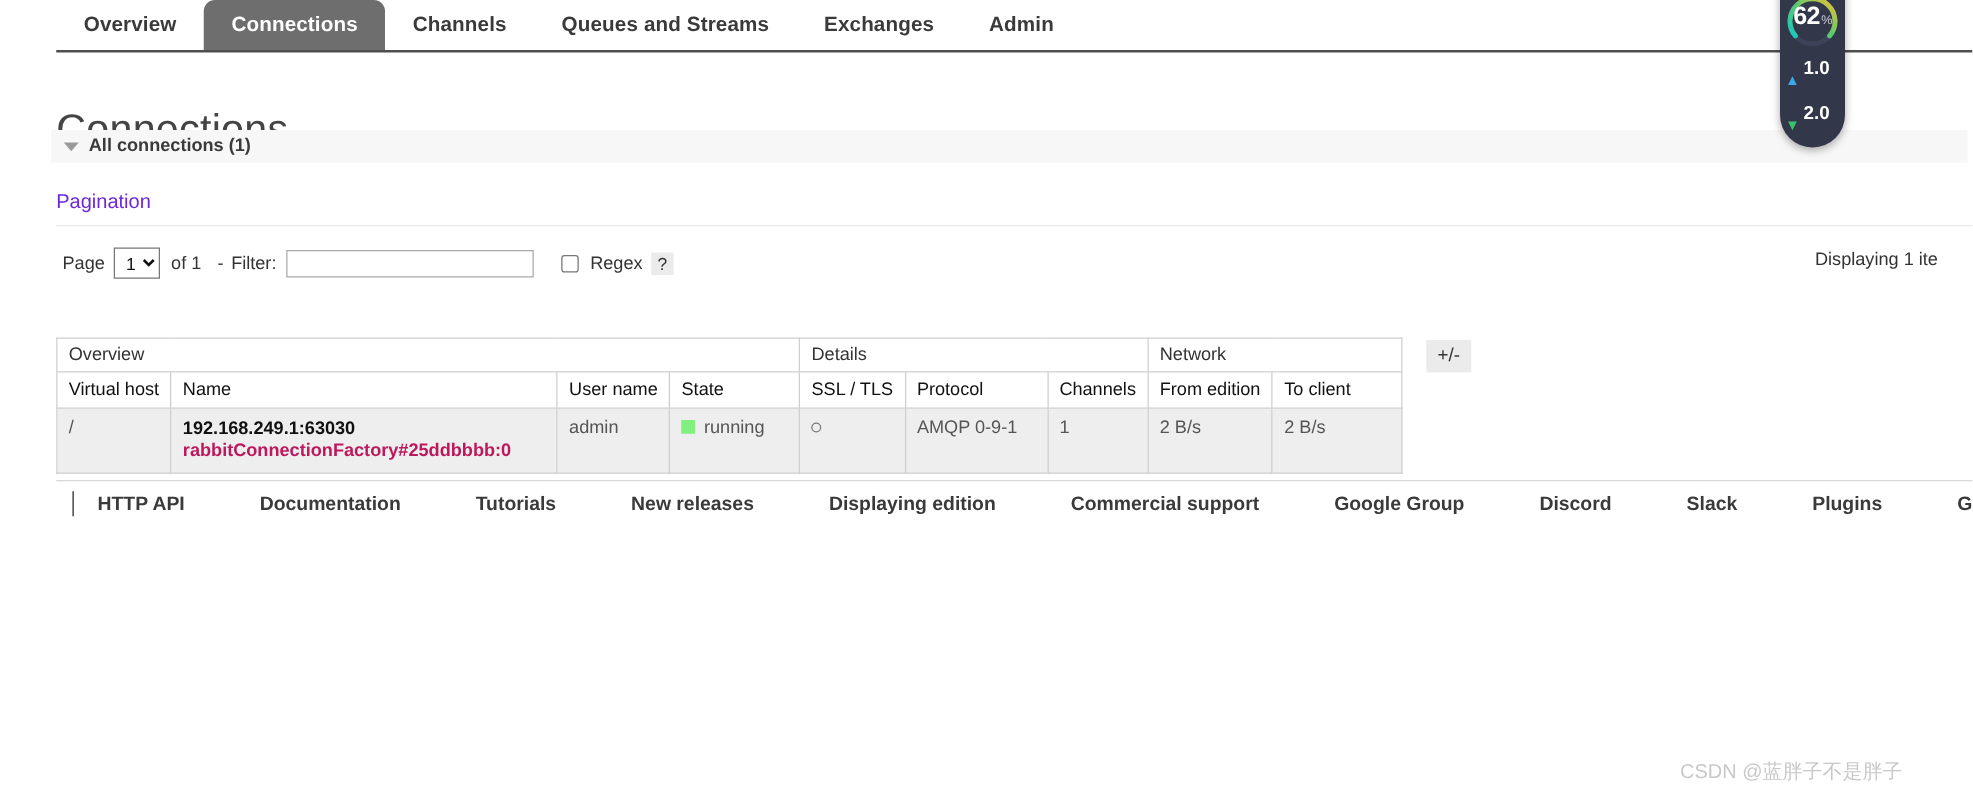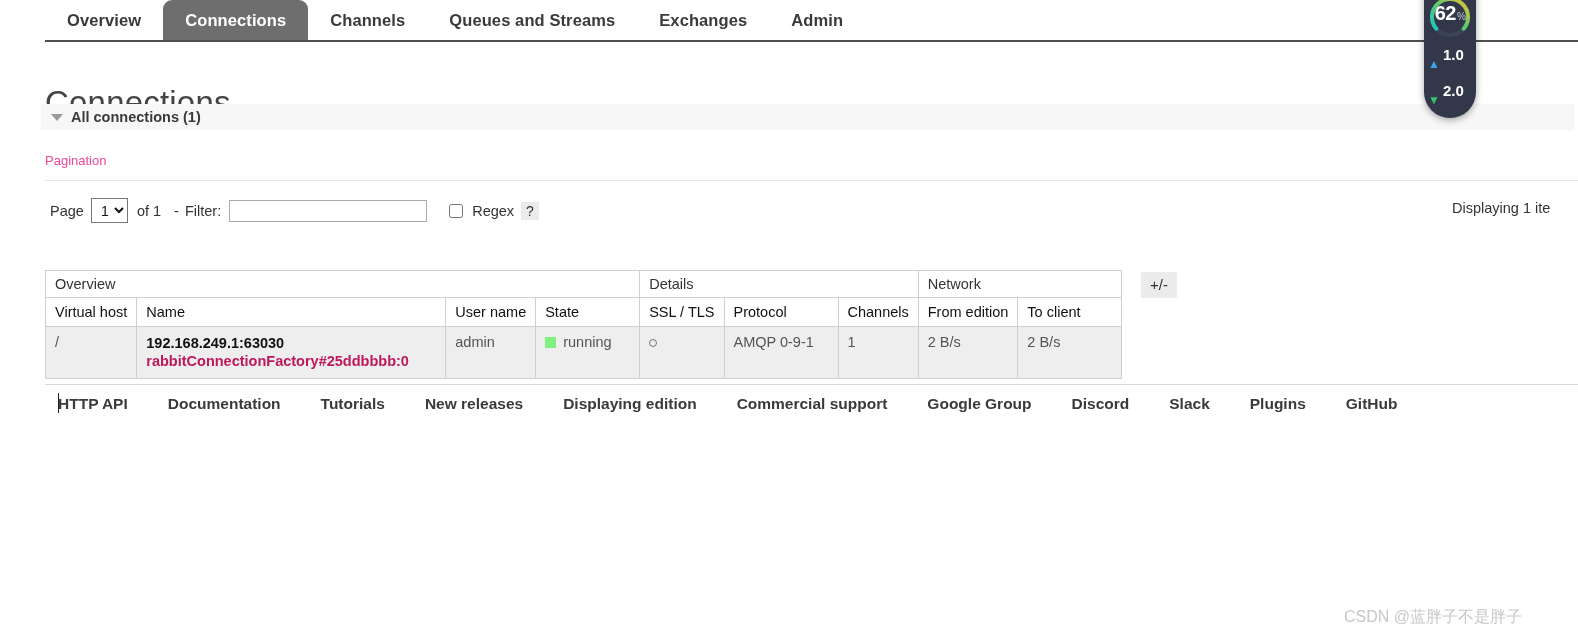--- a/index.html
+++ b/index.html
@@ -88,22 +88,22 @@
   #section-label {
     font-size: 14.5px;
     font-weight: bold;
     color: #3a3a3a;
   }
 
   
   #pagination-title {
     position: absolute;
     left: 45px; top: 153px;
-    font-size: 13px;
-    color: #ec4899;
+    font-size: 16px;
+    color: #6d28d9;
   }
   #pagination-rule {
     position: absolute;
     left: 45px; top: 180px;
     width: 1533px;
     height: 1px;
     background: #e8e8e8;
   }
   #pagination-controls {
     position: absolute;
@@ -249,20 +249,21 @@
     align-items: center;
   }
   .footer-link {
     font-size: 15.5px;
     font-weight: bold;
     color: #3a3a3a;
     text-decoration: none;
     margin-right: 40px;
     white-space: nowrap;
     cursor: pointer;
+    padding-left: 20px;
   }
   #footer-caret {
     position: absolute;
     left: 58px; top: 393px;
     width: 1px; height: 20px;
     background: #222222;
   }
 
   
   #system-monitor-widget {

